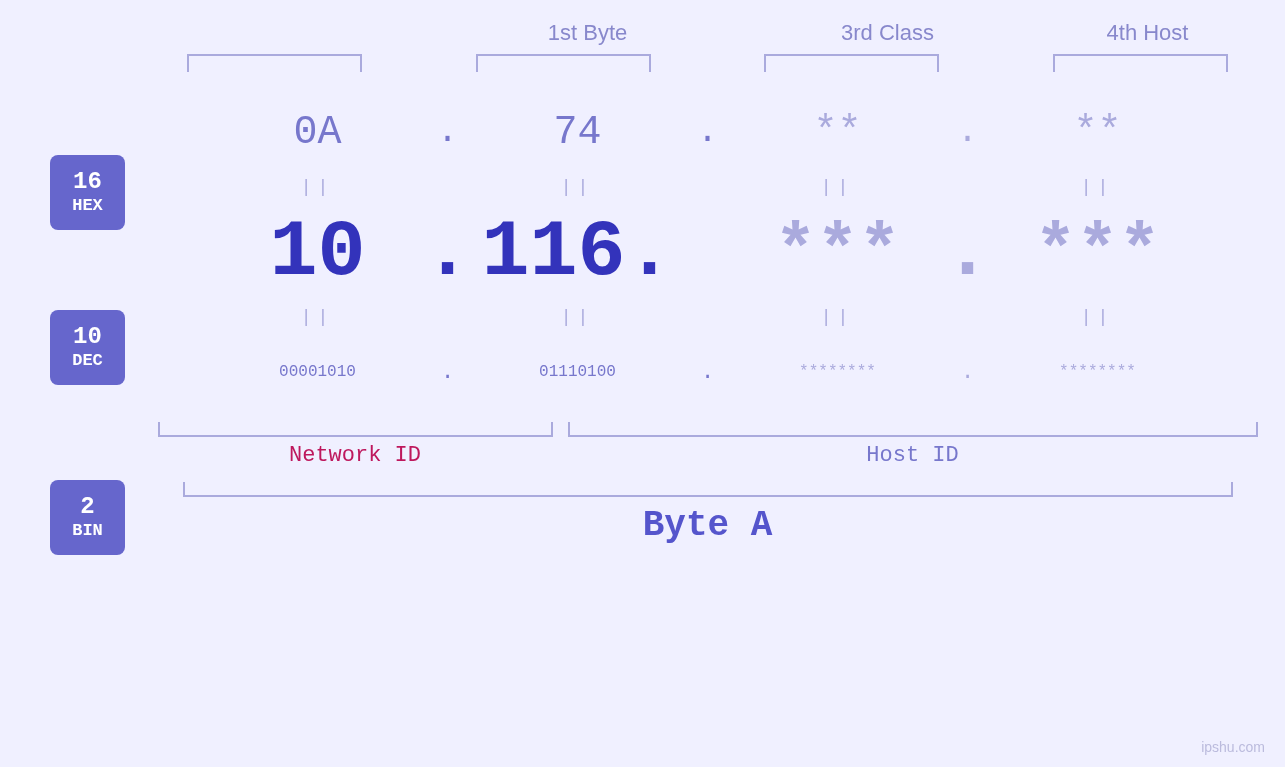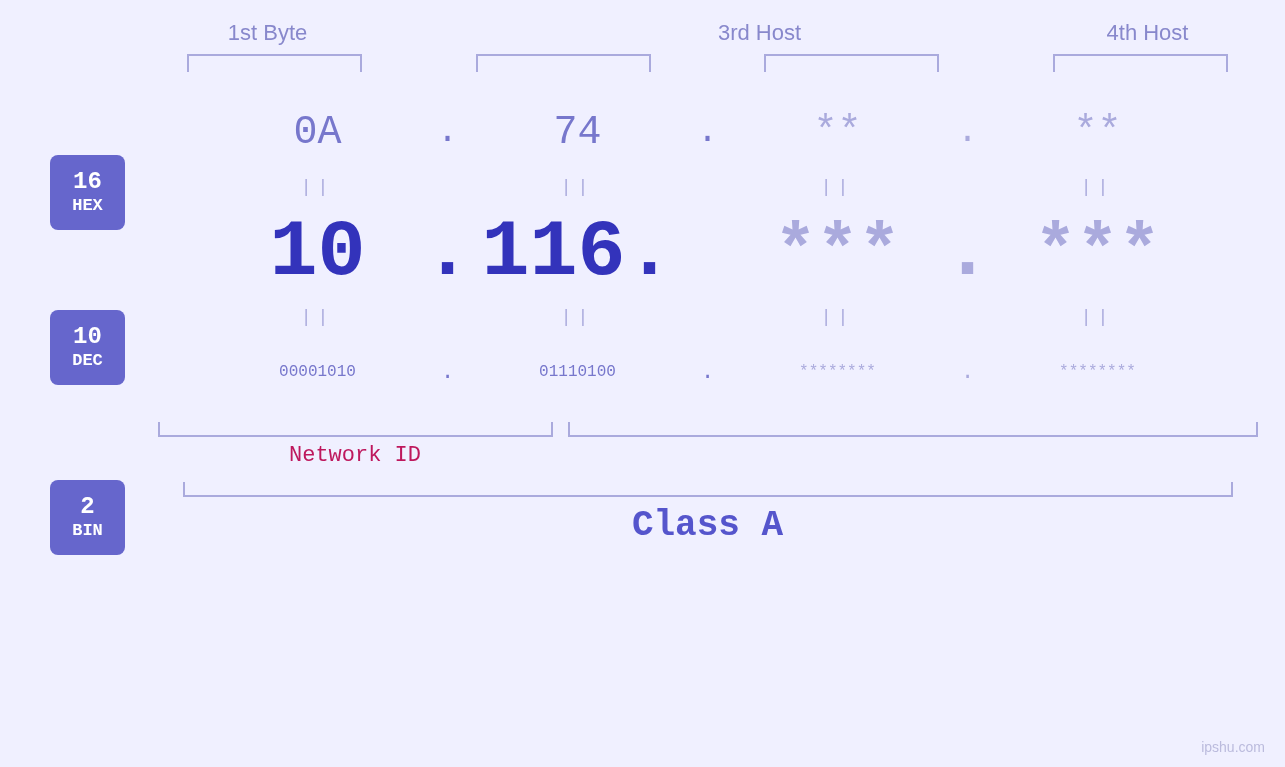--- a/index.html
+++ b/index.html
@@ -21,21 +21,21 @@
       flex-direction: column;
       align-items: center;
       padding-top: 20px;
     }
 
     
     .byte-headers {
       display: flex;
       width: 1100px;
       margin-left: 130px;
-      justify-content: space-between;
+      justify-content: flex-end;
       margin-bottom: 8px;
     }
 
     .byte-header {
       color: #8888cc;
       font-size: 22px;
       font-family: Arial, sans-serif;
       width: 220px;
       text-align: center;
     }
@@ -197,21 +197,21 @@
   </style>
 </head>
 <body>
 
 <div class="container">
 
   <div class="byte-headers">
     <div class="byte-header cell">1st Byte</div>
     <div style="width:40px"></div>
     <div style="width:40px"></div>
-    <div class="byte-header cell">3rd Host</div>
+    <div class="byte-header cell">3rd Class</div>
     <div style="width:40px"></div>
     <div class="byte-header cell">4th Host</div>
   </div>
 
   <div class="bracket-row">
     <div style="width:220px; display:flex; justify-content:center;">
       <div class="bracket"></div>
     </div>
     <div style="width:40px"></div>
     <div style="width:220px; display:flex; justify-content:center;">
@@ -338,25 +338,26 @@
 
     <div style="width:395px; border-bottom:2px solid #aaaadd; border-left:2px solid #aaaadd; border-right:2px solid #aaaadd; height:15px;"></div>
     <div style="width:15px;"></div>
 
     <div style="width:690px; border-bottom:2px solid #aaaadd; border-left:2px solid #aaaadd; border-right:2px solid #aaaadd; height:15px;"></div>
   </div>
 
   <div style="display:flex; width:1100px; margin-left:130px; margin-top:6px;">
     <div style="width:395px; text-align:center; color:#be185d; font-size:22px; font-family:'Courier New',monospace;">Network ID</div>
     <div style="width:15px;"></div>
+    <div style="width:690px; text-align:center; color:#7777cc; font-size:22px; font-family:'Courier New',monospace;">Host ID</div>
   </div>
 
   <div style="display:flex; width:1050px; margin-left:130px; margin-top:14px;">
     <div style="width:1050px; border-bottom:2px solid #aaaadd; border-left:2px solid #aaaadd; border-right:2px solid #aaaadd; height:15px;"></div>
   </div>
 
   <div style="display:flex; width:1100px; margin-left:130px; margin-top:8px; justify-content:center;">
-    <span style="color:#5555cc; font-size:36px; font-family:'Courier New',monospace; font-weight:bold;">Class A</span>
+    <span style="color:#5555cc; font-size:36px; font-family:'Courier New',monospace; font-weight:bold;">Byte A</span>
   </div>
 
 </div>
 
 <div class="watermark">ipshu.com</div>
 
 </body></html>

